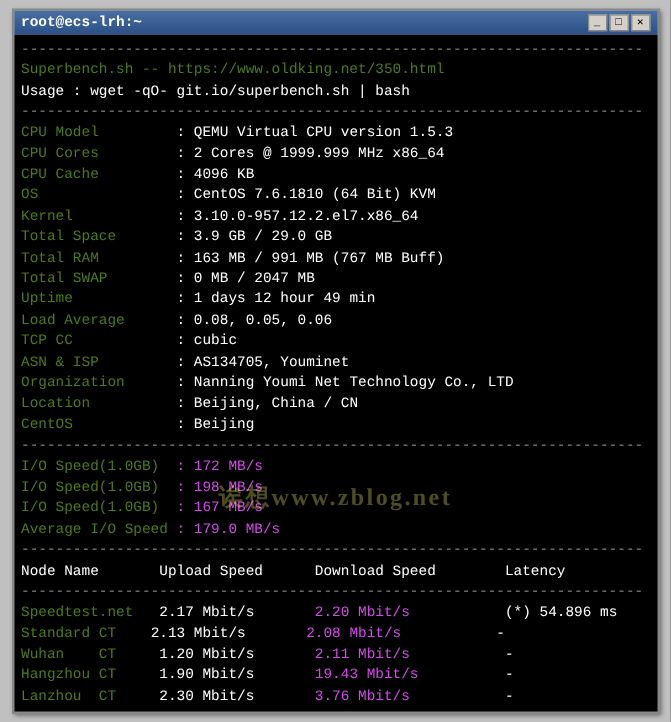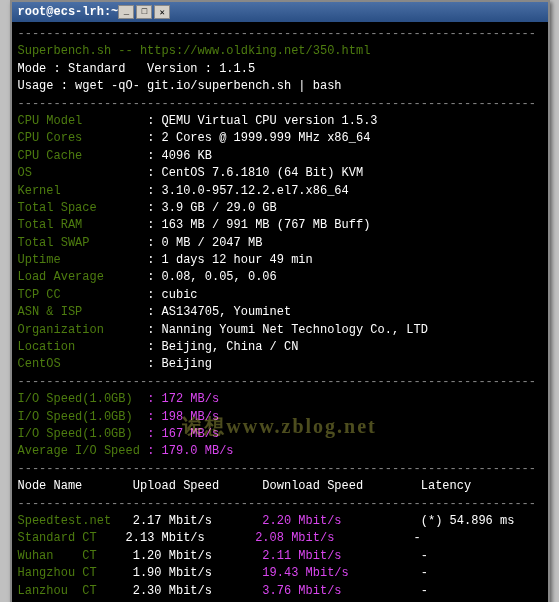--- a/index.html
+++ b/index.html
@@ -17,21 +17,21 @@
       width: 540px;
       border: 2px solid #888;
       box-shadow: 2px 2px 4px rgba(0,0,0,0.5);
     }
     .title-bar {
       background: linear-gradient(to bottom, #4a6fa5, #2a4f85);
       color: white;
       padding: 3px 6px;
       display: flex;
       align-items: center;
-      justify-content: flex-start;
+      justify-content: space-between;
       font-size: 12px;
       font-weight: bold;
     }
     .title-bar-buttons {
       display: flex;
       gap: 2px;
     }
     .title-btn {
       width: 16px;
       height: 14px;
@@ -80,21 +80,20 @@
     <span>root@ecs-lrh:~</span>
     <div class="title-bar-buttons">
       <div class="title-btn">_</div>
       <div class="title-btn">□</div>
       <div class="title-btn">✕</div>
     </div>
   </div>
   <div class="terminal">
     <div class="line separator">------------------------------------------------------------------------</div>
     <div class="line cyan">Superbench.sh -- https://www.oldking.net/350.html</div>
-    <div class="line white">Mode : Standard   Version : 1.1.5</div>
     <div class="line white">Usage : wget -qO- git.io/superbench.sh | bash</div>
     <div class="line separator">------------------------------------------------------------------------</div>
 
     <div class="line"><span class="cyan">CPU Model         </span><span class="white">: QEMU Virtual CPU version 1.5.3</span></div>
     <div class="line"><span class="cyan">CPU Cores         </span><span class="white">: 2 Cores @ 1999.999 MHz x86_64</span></div>
     <div class="line"><span class="cyan">CPU Cache         </span><span class="white">: 4096 KB</span></div>
     <div class="line"><span class="cyan">OS                </span><span class="white">: CentOS 7.6.1810 (64 Bit) KVM</span></div>
     <div class="line"><span class="cyan">Kernel            </span><span class="white">: 3.10.0-957.12.2.el7.x86_64</span></div>
     <div class="line"><span class="cyan">Total Space       </span><span class="white">: 3.9 GB / 29.0 GB</span></div>
     <div class="line"><span class="cyan">Total RAM         </span><span class="white">: 163 MB / 991 MB (767 MB Buff)</span></div>

